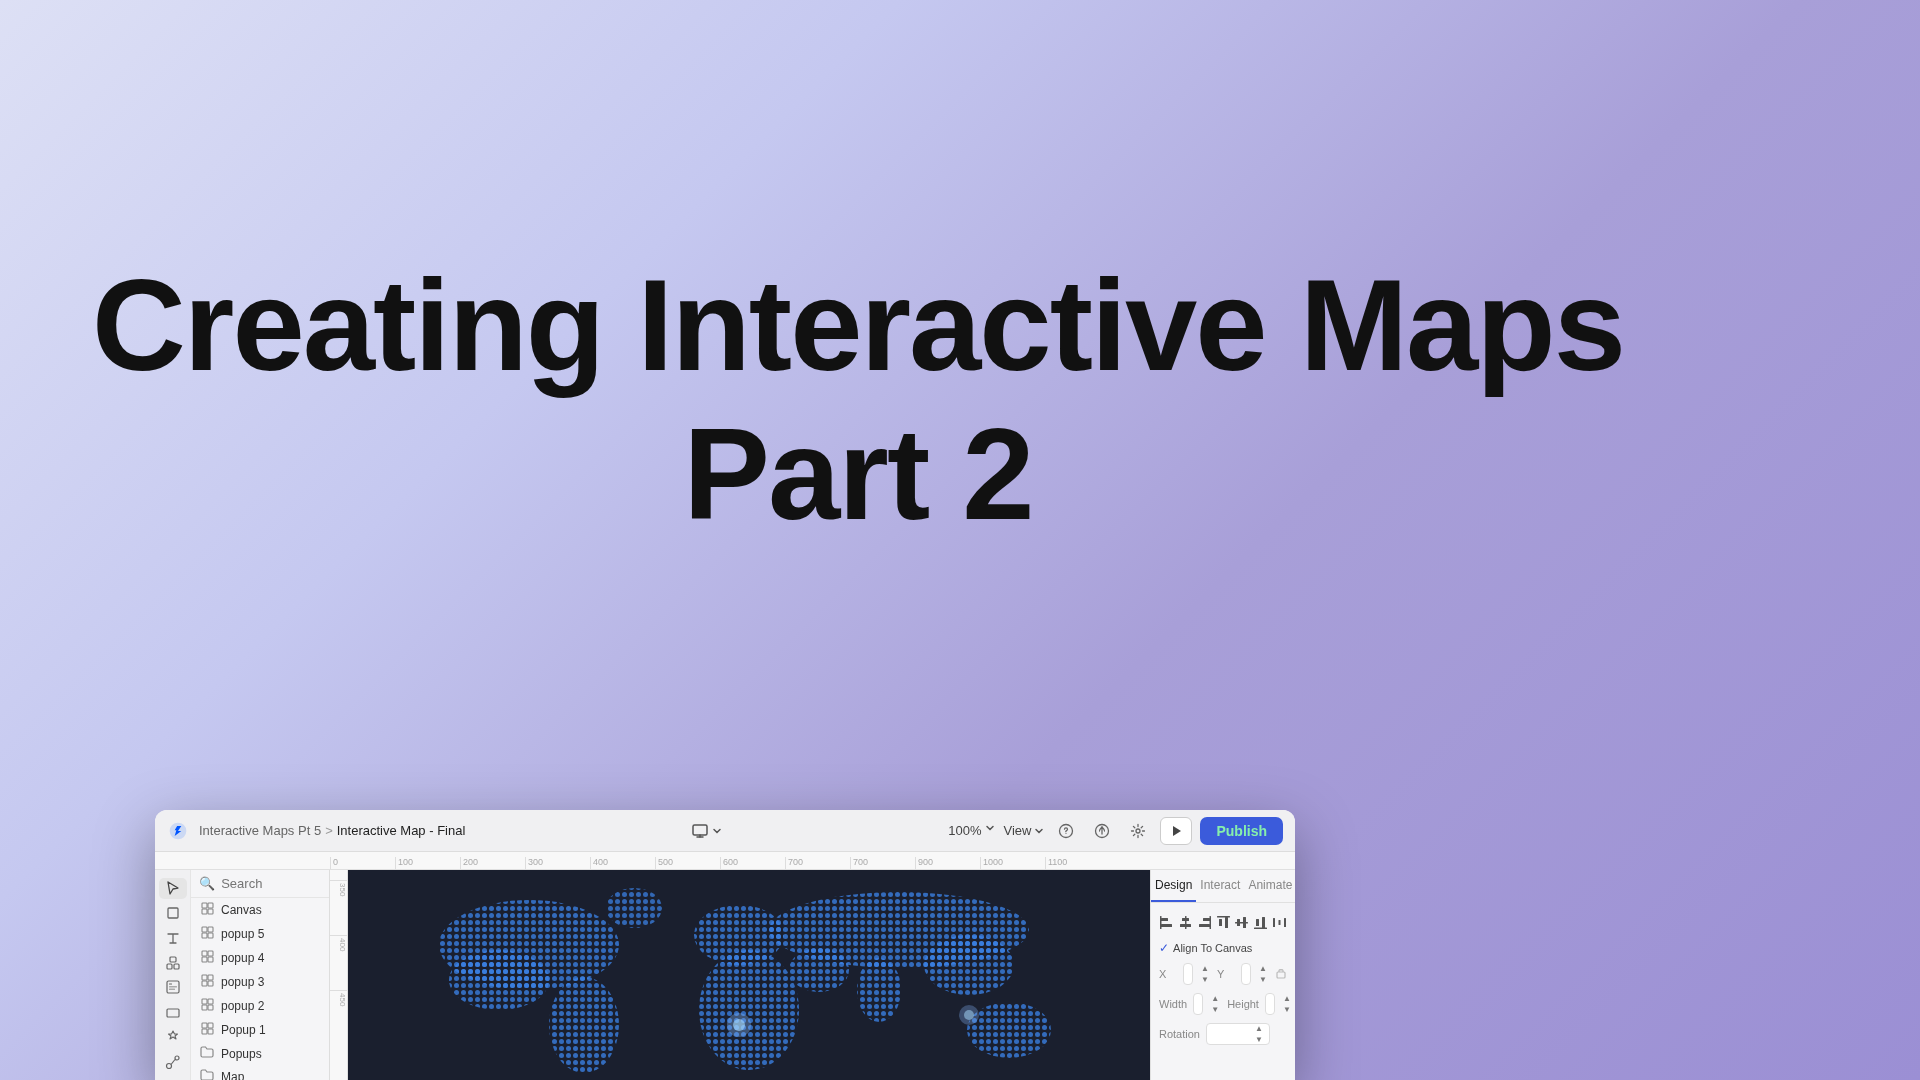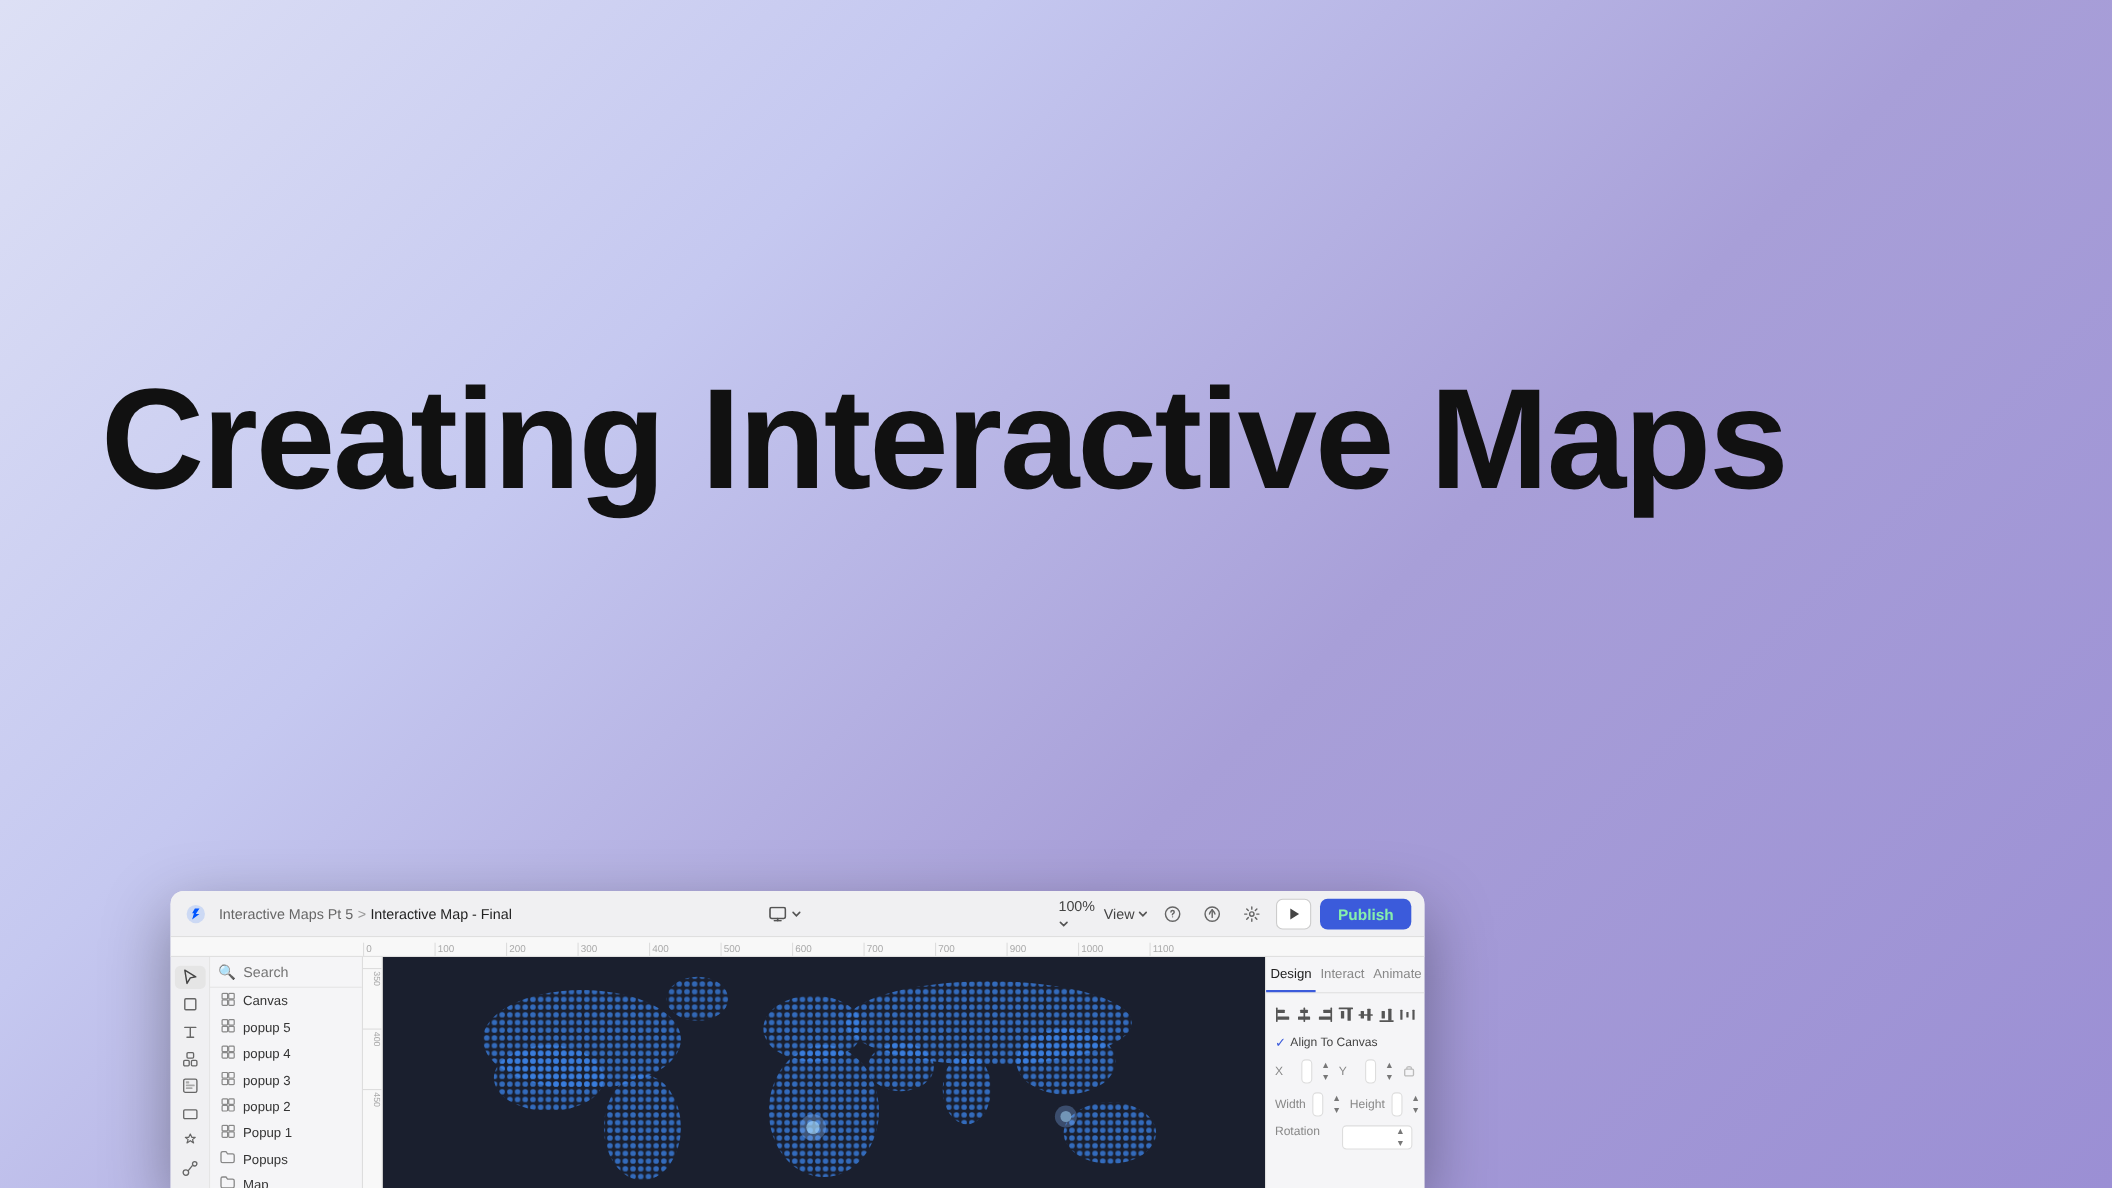--- a/index.html
+++ b/index.html
@@ -108,21 +108,20 @@
       align-items: center;
       gap: 8px;
     }
     .zoom-control {
       display: flex;
       align-items: flex-start;
       gap: 4px;
       font-size: 13px;
       color: #444;
       cursor: pointer;
-      flex-direction: column;
     }
     .view-btn {
       display: flex;
       align-items: center;
       gap: 3px;
       font-size: 13px;
       color: #444;
       cursor: pointer;
     }
     .icon-btn {
@@ -368,21 +367,22 @@
       border: none;
       background: transparent;
       font-size: 11px;
       color: #333;
       width: 100%;
       outline: none;
     }
     .lock-icon { color: #999; font-size: 12px; cursor: pointer; }
     .rotation-row {
       display: flex;
-      gap: 20px;
+      align-items: center;
+      gap: 6px;
     }
     .rotation-label { font-size: 11px; color: #888; }
     .rotation-field {
       display: flex;
       align-items: center;
       border: 1px solid #ddd;
       border-radius: 4px;
       background: #fff;
       height: 22px;
       padding: 0 4px;
@@ -424,20 +424,21 @@
       border-top: 1px solid #ddd;
       padding-top: 2px;
     }
   </style>
 </head>
 <body>
 
 <div class="title-area">
   <h1 class="main-title">
     <span>Creating Interactive Maps</span><br>
+    <span>Part 2</span>
   </h1>
 </div>
 
 <div class="app-window">
 
   <div class="titlebar">
     <div class="app-logo">
       <svg class="logo-svg" viewBox="0 0 24 24" fill="none">
         <circle cx="12" cy="12" r="10" fill="#0055ff" opacity="0.15"></circle>
         <path d="M8 6h8l-4 6h4l-8 6 2-7H8l3-5z" fill="#0055ff"></path>

